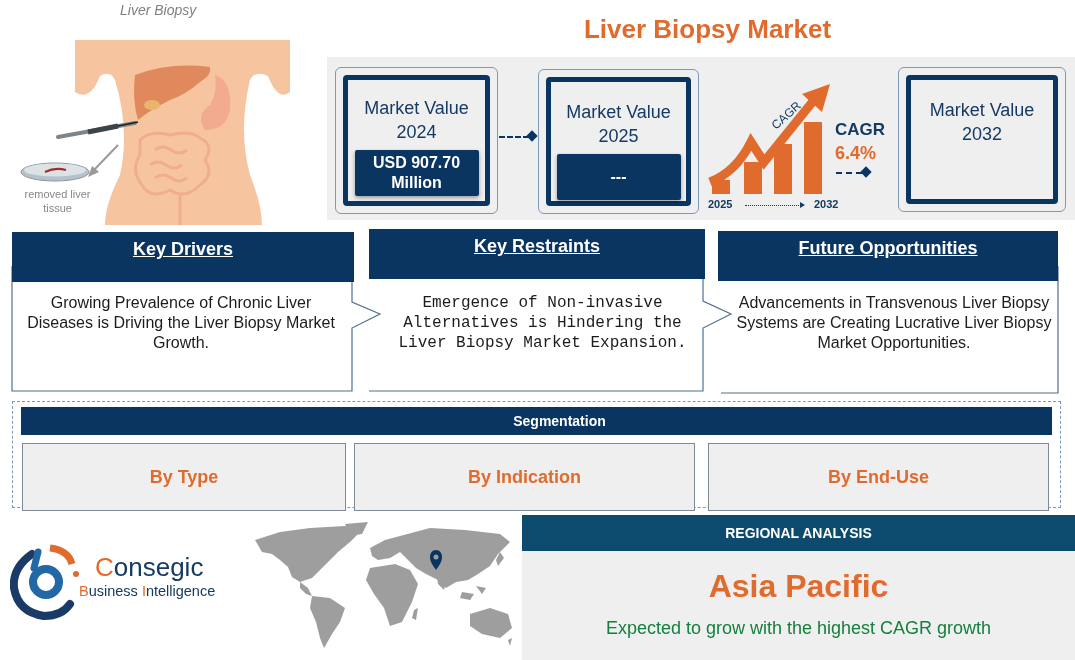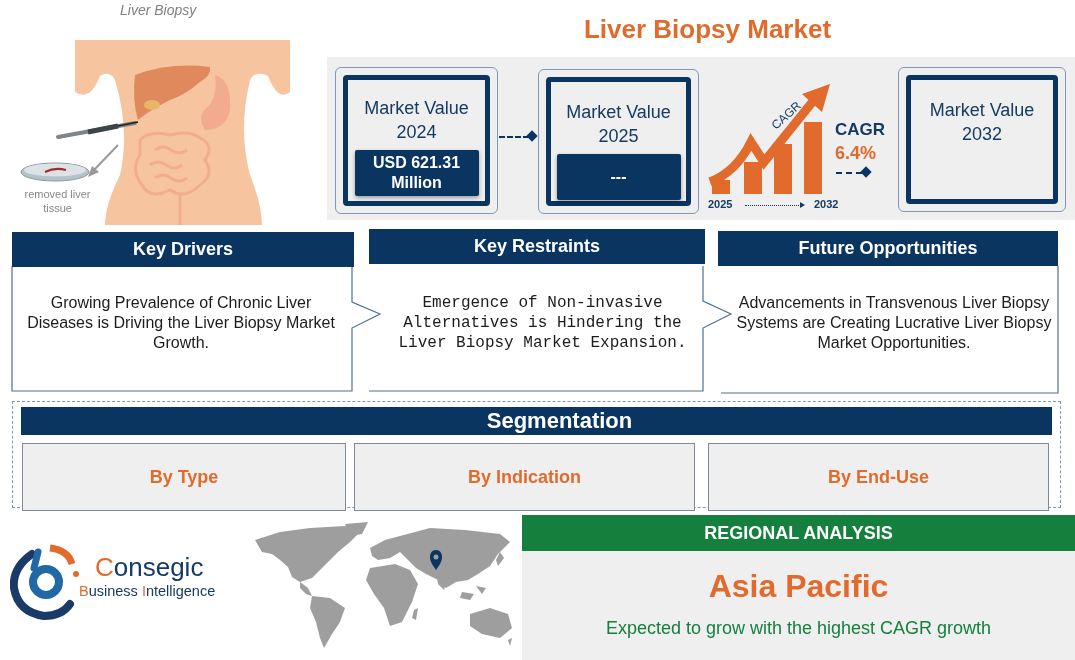--- a/index.html
+++ b/index.html
@@ -25,37 +25,37 @@
   .mv-value { margin-top: 6px; background: #0A3561; color: #fff; font-weight: bold; font-size: 16px; text-align: center; line-height: 20px; width: 124px; height: 46px; display: flex; align-items: center; justify-content: center; border-radius: 2px; box-shadow: 0 2px 4px rgba(0,0,0,0.35); }
 
   .connector { position: absolute; border-top: 2px dashed #0A3561; }
   .diamond { position: absolute; width: 8px; height: 8px; background: #0A3561; transform: rotate(45deg); }
 
   .cagr-title { left: 835px; top: 120px; font-size: 17px; font-weight: bold; color: #153A63; }
   .cagr-value { left: 835px; top: 143px; font-size: 18px; font-weight: bold; color: #E06B2D; }
   .yr { font-size: 11px; font-weight: bold; color: #153A63; }
 
   
-  .kbox-head { position: absolute; background: #0A3561; color: #fff; font-weight: bold; font-size: 18px; text-align: center; height: 35px; line-height: 35px; }
+  .kbox-head { position: absolute; background: #0A3561; color: #fff; font-weight: bold; font-size: 18px; text-align: center; height: 50px; line-height: 35px; text-decoration: underline; }
   .kbox-body { position: absolute; color: #1c1c1c; font-size: 16px; text-align: center; line-height: 20px; }
   .kbox-svg { position: absolute; left: 0; top: 0; }
 
   
   .seg-wrap { left: 12px; top: 401px; width: 1049px; height: 107px; border: 1.5px dashed #7E98B8; }
-  .seg-head { left: 21px; top: 407px; width: 1031px; height: 28px; background: #0A3561; color: #fff; text-align: center; font-weight: bold; font-size: 22px; line-height: 28px; padding-left: 46px; }
+  .seg-head { left: 21px; top: 407px; width: 1031px; height: 28px; background: #0A3561; color: #fff; text-align: center; font-weight: bold; font-size: 14px; line-height: 28px; padding-left: 46px; }
   .seg-item { position: absolute; top: 443px; height: 68px; background: #EFEFEF; border: 1.5px solid #7E8A96; color: #E06B2D; font-weight: bold; font-size: 18px; display: flex; align-items: center; justify-content: center; }
 
   
   .logo-text1 { left: 95px; top: 552px; font-size: 26px; color: #153A63; }
   .logo-text1 .c { color: #E06B2D; }
   .logo-text2 { left: 79px; top: 583px; font-size: 14.5px; color: #153A63; }
   .logo-text2 .c { color: #E06B2D; }
 
   
-  .reg-head { left: 522px; top: 515px; width: 553px; height: 36px; background: #15803d; color: #fff; font-weight: bold; font-size: 18px; text-align: center; line-height: 36px; }
+  .reg-head { left: 522px; top: 515px; width: 553px; height: 36px; background: #0c4a6e; color: #fff; font-weight: bold; font-size: 14px; text-align: center; line-height: 36px; }
   .reg-body { left: 522px; top: 551px; width: 553px; height: 109px; background: #EFEFEF; }
   .reg-name { left: 522px; top: 568px; width: 553px; text-align: center; color: #E06B2D; font-weight: bold; font-size: 32px; }
   .reg-desc { left: 522px; top: 618px; width: 553px; text-align: center; color: #15803d; font-size: 18px; }
 </style>
 </head>
 <body>
 
 <div class="abs illus-title">Liver Biopsy</div>
 <svg class="abs illus" viewBox="0 0 320 205" width="320" height="205">
 
@@ -89,21 +89,21 @@
 <div class="abs main-title">Liver Biopsy Market</div>
 
 <div class="abs stats-panel"></div>
 
 <div class="mv-card" style="left:335px; top:67px; width:163px; height:147px;">
   <div class="mv-inner">
     <div class="mv-label" style="margin-top:16px;">
       <div>Market Value</div>
       <div>2024</div>
     </div>
-    <div class="mv-value">USD 621.31 Million</div>
+    <div class="mv-value">USD 907.70 Million</div>
   </div>
 </div>
 
 <div class="connector" style="left:499px; top:136px; width:30px;"></div>
 <div class="diamond" style="left:528px; top:132px;"></div>
 
 <div class="mv-card" style="left:538px; top:69px; width:161px; height:145px;">
   <div class="mv-inner">
     <div class="mv-label" style="margin-top:18px;">
       <div>Market Value</div>

